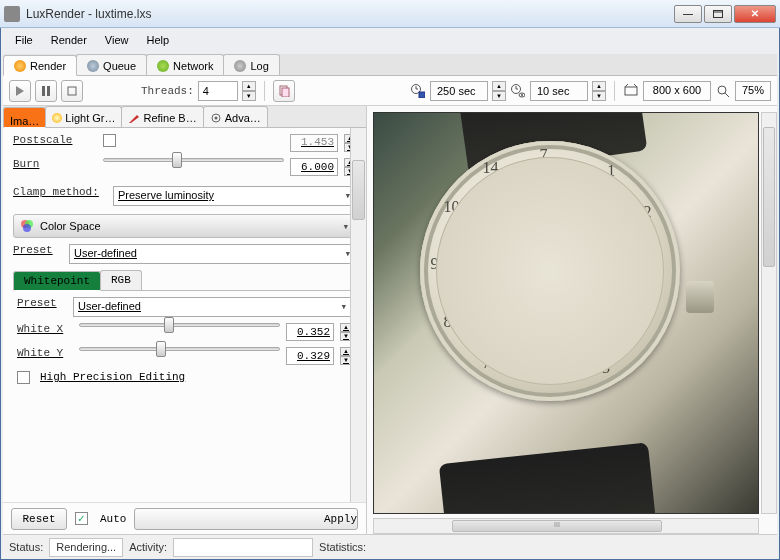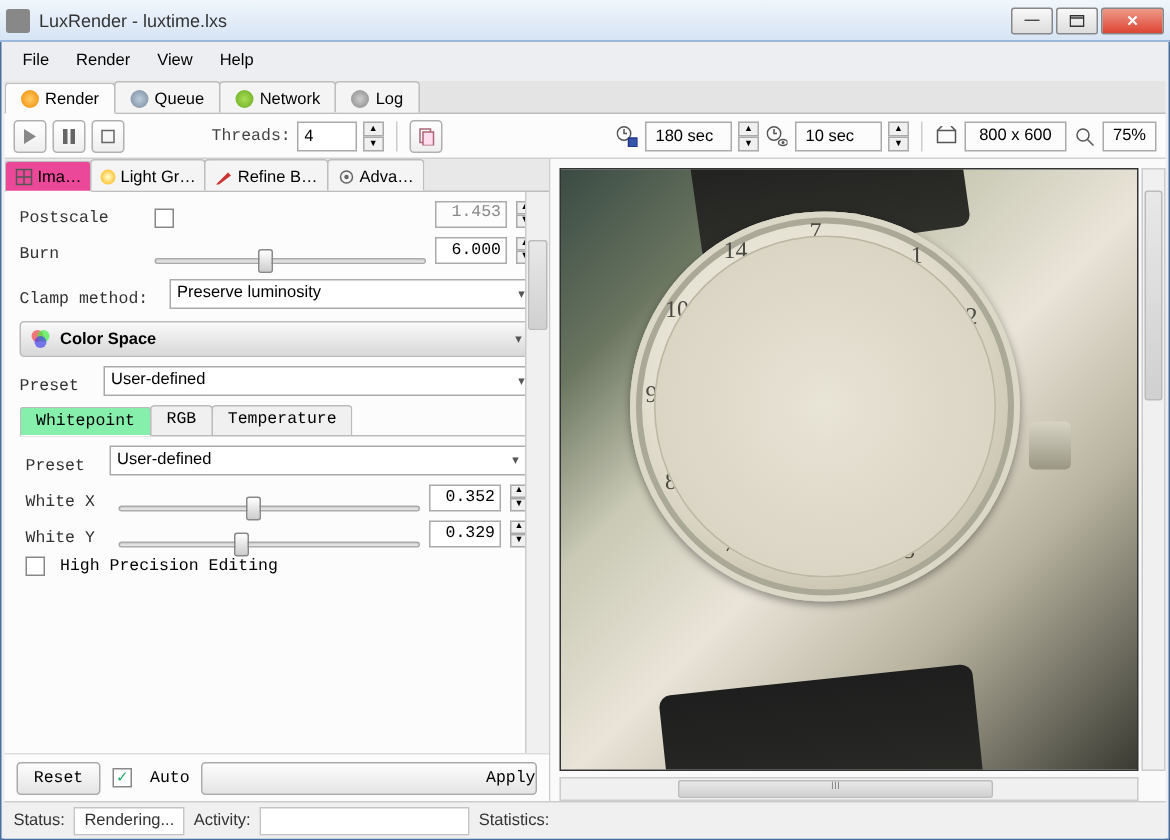--- a/index.html
+++ b/index.html
@@ -44,43 +44,43 @@
 .zoom-box { border:1px solid #aaa; padding:2px 6px; min-width:36px; height:20px; text-align:right;}
 
 
 .content { display:flex; height: 428px; background:#fcfcfc;}
 .left-pane { width: 364px; border-right:1px solid #ccc; display:flex; flex-direction:column;}
 .right-pane { flex:1; position:relative; background:#fafafa; }
 
 
 .sub-tabs { height:22px; display:flex; border-bottom:1px solid #bdbdbd; background:#e8e8e8;}
 .sub-tab { padding:4px 6px 3px; border:1px solid #bdbdbd; border-bottom:none; background:#f4f4f4; margin-right:-1px; display:flex; align-items:center; gap:3px; border-radius:3px 3px 0 0; font-size:10px; max-width:90px; overflow:hidden;}
-.sub-tab.active { background:#ec4899; position:relative; top:1px; border-bottom:1px solid #fcfcfc;}
+.sub-tab.active { background:#f97316; position:relative; top:1px; border-bottom:1px solid #fcfcfc;flex-direction:column;}
 
 
 .panel-body { flex:1; overflow-y:auto; padding:6px 10px 4px; position:relative;}
-.form-row { display:flex; align-items:flex-end; margin-bottom:6px; gap:6px;}
+.form-row { display:flex; align-items:flex-start; margin-bottom:6px; gap:6px;text-decoration:underline;}
 .form-label { font-family:"Courier New",monospace; min-width:84px; color:#333;}
 .num-input { border:1px solid #aaa; width:48px; height:18px; padding:1px 3px; text-align:right; font-family:"Courier New",monospace;}
 .mini-spinner { display:flex; flex-direction:column;}
 .mini-spinner span{ width:12px; height:9px; border:1px solid #aaa; font-size:6px; text-align:center; line-height:7px; background:#f0f0f0;}
 .slider { flex:1; height:4px; background:linear-gradient(#ccc,#eee); border:1px solid #aaa; border-radius:2px; position:relative;}
 .slider-thumb { width:10px; height:16px; background:linear-gradient(#fff,#ccc); border:1px solid #888; border-radius:2px; position:absolute; top:-7px;}
 .combo { flex:1; border:1px solid #aaa; height:20px; padding:2px 18px 2px 4px; background:#fff; position:relative; font-family:"Courier New",monospace;}
 .combo::after { content:"▾"; position:absolute; right:4px; top:2px; color:#555;}
 
 
-.section-header { height:24px; background:linear-gradient(#fafafa,#d8d8d8); border:1px solid #bbb; border-radius:3px; display:flex; align-items:center; padding:0 6px; margin:8px 0 6px; font-family:"Courier New",monospace; font-weight:bold;}
+.section-header { height:24px; background:linear-gradient(#fafafa,#d8d8d8); border:1px solid #bbb; border-radius:3px; display:flex; align-items:center; padding:0 6px; margin:8px 0 6px; font-family:"Courier New",monospace; font-weight:normal;}
 .section-header::after { content:"▾"; margin-left:auto; color:#555;}
 .sec-icon { width:14px; height:14px; margin-right:6px; }
 
 
 .wptabs { display:flex; border-bottom:1px solid #bbb; margin-bottom:6px;}
 .wptab { padding:3px 10px; border:1px solid #bbb; border-bottom:none; background:#f0f0f0; margin-right:-1px; border-radius:3px 3px 0 0; font-family:"Courier New",monospace;}
-.wptab.active { background:#86efac; position:relative; top:1px; border-bottom:1px solid #fcfcfc;}
+.wptab.active { background:#15803d; position:relative; top:1px; border-bottom:1px solid #fcfcfc;}
 
 .checkbox { width:13px; height:13px; border:1px solid #888; background:#fff; display:inline-block; margin-right:4px; vertical-align:middle;}
 .checkbox.checked::after { content:"✓"; font-size:10px; line-height:11px; display:block; text-align:center; color:#2a6;}
 
 
 .panel-footer { height:32px; border-top:1px solid #ddd; display:flex; align-items:center; padding:0 8px; gap:8px;}
 .btn { border:1px solid #aaa; background:linear-gradient(#fdfdfd,#e4e4e4); padding:4px 0; border-radius:3px; text-align:center; font-family:"Courier New",monospace;}
 .btn.reset{width:56px;} .btn.apply{flex:1;text-align:right;}
 
 
@@ -187,21 +187,21 @@
       </div>
     <div style="flex:1"></div>
     <span class="small-icon">
         <svg width="14" height="14">
           <circle cx="5" cy="5" r="4.5" fill="none" stroke="#555"></circle>
           <path d="M5 2V5H7" stroke="#555" fill="none"></path>
           <rect x="8" y="8" width="6" height="6" fill="#35a" stroke="#238"></rect>
         </svg>
       </span>
     <div class="interval-box">
-        <span>180 sec</span>
+        <span>250 sec</span>
       </div>
     <div class="spinner-btns">
         <span>▲</span>
         <span>▼</span>
       </div>
     <span class="small-icon">
         <svg width="14" height="14">
           <circle cx="5" cy="5" r="4.5" fill="none" stroke="#555"></circle>
           <path d="M5 2V5H7" stroke="#555" fill="none"></path>
           <ellipse cx="11" cy="11" rx="3" ry="2" fill="none" stroke="#555"></ellipse>
@@ -299,21 +299,20 @@
         </div>
 
         <div class="form-row">
           <span class="form-label" style="min-width:50px">Preset</span>
           <div class="combo"><span>User-defined</span></div>
         </div>
 
         <div class="wptabs">
           <div class="wptab active">Whitepoint</div>
           <div class="wptab">RGB</div>
-          <div class="wptab">Temperature</div>
         </div>
 
         <div style="padding:0 4px">
           <div class="form-row">
             <span class="form-label" style="min-width:50px">Preset</span>
             <div class="combo"><span>User-defined</span></div>
           </div>
           <div class="form-row">
             <span class="form-label" style="min-width:56px">White X</span>
             <div class="slider">

